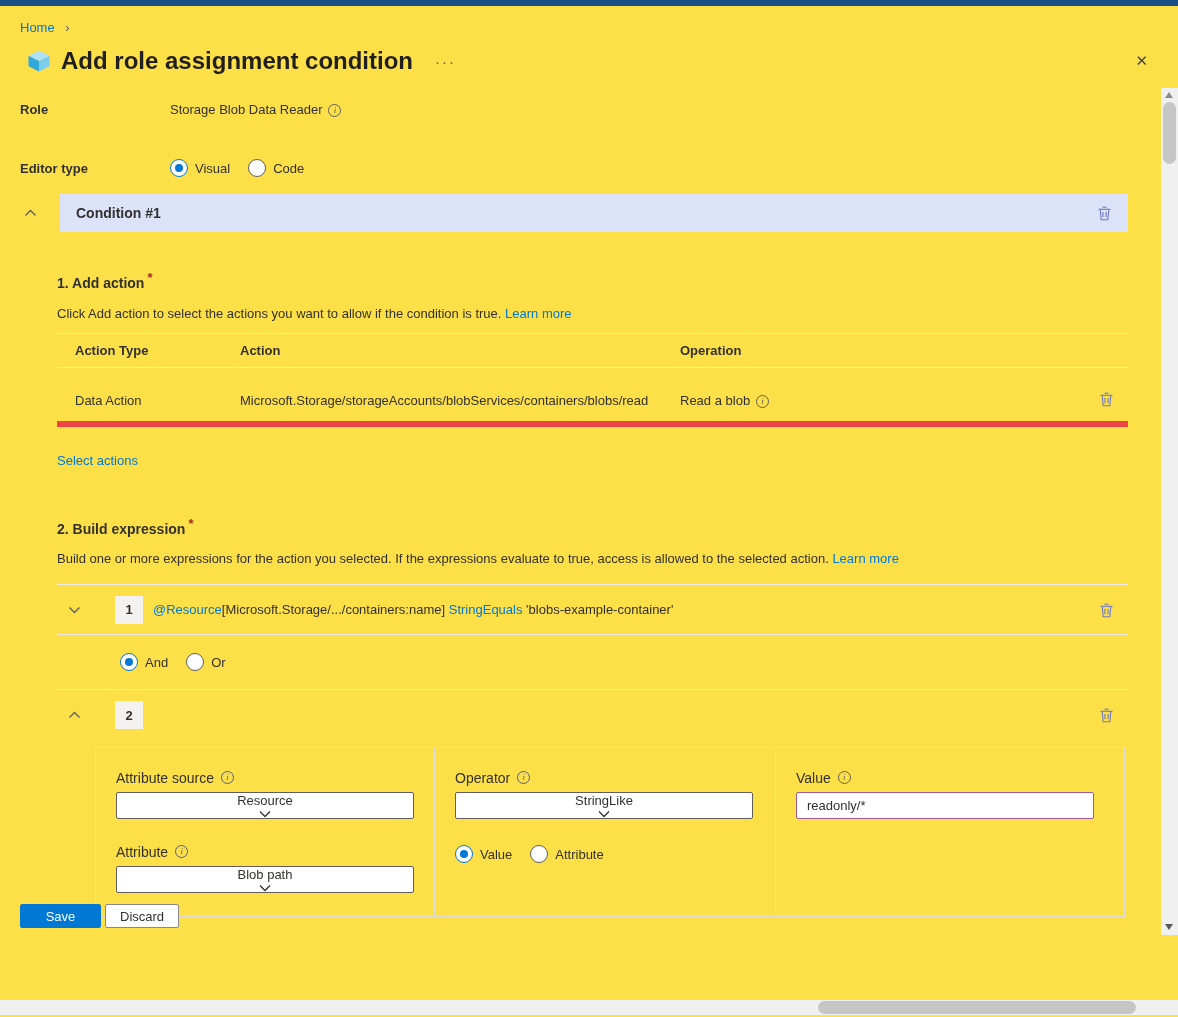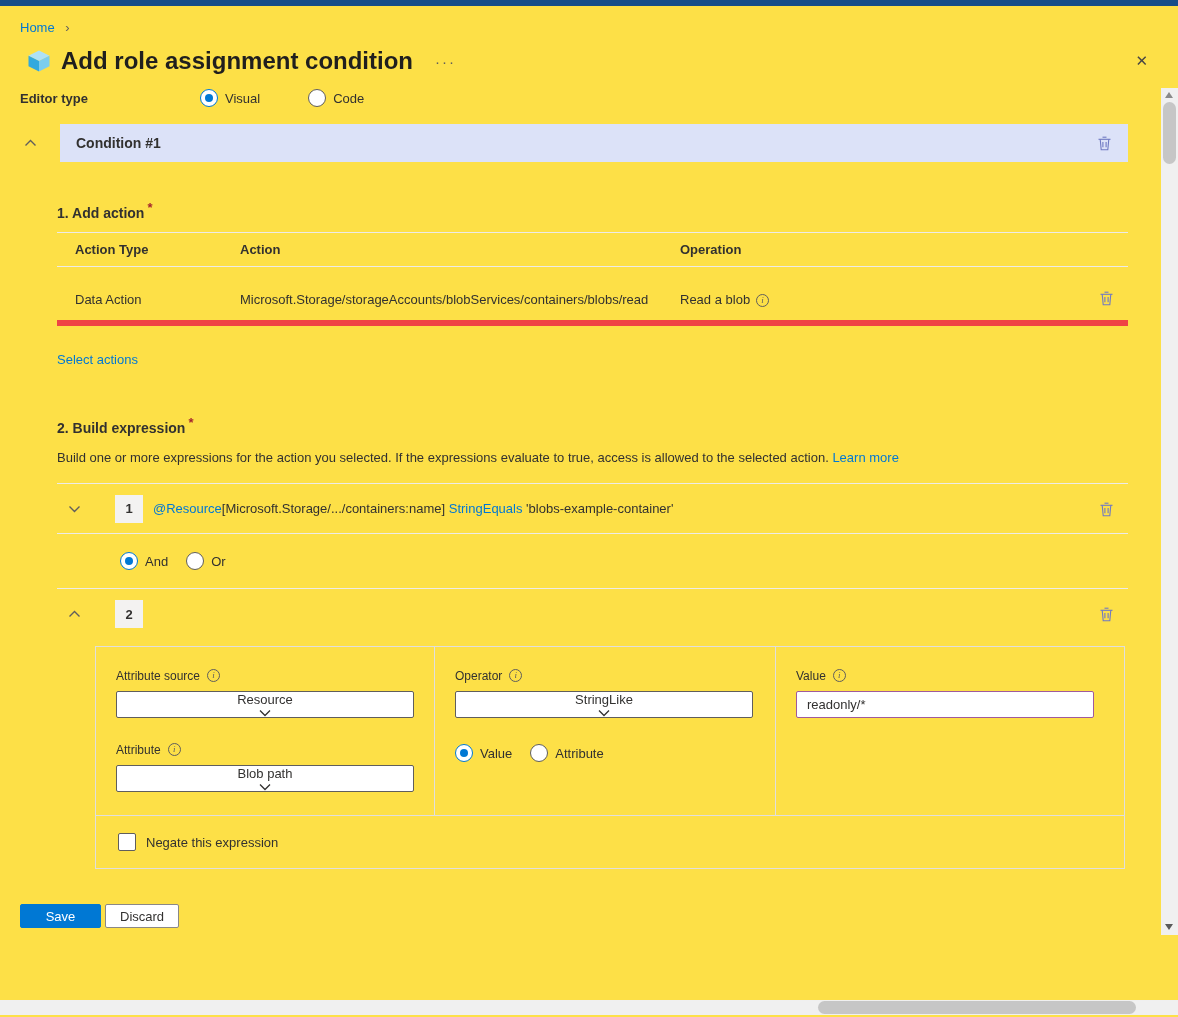--- a/index.html
+++ b/index.html
@@ -19,21 +19,21 @@
   .title-row { display:flex; align-items:center; margin:10px 0 0 27px; height:30px; }
   .cube { width:24px; height:24px; margin-right:10px; flex:0 0 auto; }
   h1 { font-size:24px; font-weight:600; color:#201f1e; white-space:nowrap; }
   .more-btn { margin-left:18px; border:none; background:none; color:#605e5c; font-size:15px;
               letter-spacing:2px; cursor:pointer; line-height:1; padding:4px; }
   .close-btn { margin-left:auto; margin-right:26px; border:none; background:none; color:#484644;
                font-size:15px; cursor:pointer; padding:4px; }
 
   .meta-row { display:flex; align-items:center; padding-left:20px; font-size:13px; }
   .meta-row.role-row { margin-top:24px; height:18px; }
-  .meta-row.editor-type-row { margin-top:12px; height:20px;gap:30px; }
+  .meta-row.editor-type-row { margin-top:40px; height:20px; }
   .meta-row .lbl { width:150px; font-weight:700; flex:0 0 auto; }
   .info { display:inline-flex; width:13px; height:13px; border-radius:50%;
           border:1px solid #605e5c; color:#605e5c; align-items:center; justify-content:center;
           margin-left:6px; flex:0 0 auto; cursor:default; position:relative; top:1px; }
   .info::before { content:"i"; font-size:9px; line-height:1; font-family:"Liberation Serif",serif; font-style:italic; }
 
   .radio-opt { display:inline-flex; align-items:center; margin-right:18px; cursor:pointer; }
   .radio-circle { width:18px; height:18px; border:1px solid #605e5c; border-radius:50%;
                   margin-right:7px; position:relative; background:#fff; flex:0 0 auto; }
   .radio-opt.checked .radio-circle { border-color:var(--accent,#0078d4); }
@@ -77,21 +77,21 @@
   .expr-row .trash { margin-left:auto; margin-right:14px; }
 
   .andor-row { display:flex; align-items:center; min-height:55px; padding-left:63px;
                border-bottom:1px solid #edebe9; }
 
   .editor-panel { margin:7px 3px 0 38px; border:1px solid #e1dfdd; display:flex; height:170px; }
   .ep-col { padding:22px 20px 0 20px; }
   .ep-col1 { width:339px; border-right:1px solid #e1dfdd; }
   .ep-col2 { width:341px; border-right:1px solid #e1dfdd; }
   .ep-col3 { flex:1; }
-  .ep-label { display:flex; align-items:flex-start; font-size:12px; height:15px; }
+  .ep-label { display:flex; align-items:center; font-size:14px; height:15px; }
   .ep-label .info { margin-left:7px; top:0; }
   .ep-label.row2 { margin-top:25px; }
   .dropdown { width:298px; height:27px; margin-top:7px; border:1px solid #605e5c; border-radius:2px;
               background:#fff; display:flex; align-items:center; justify-content:space-between;
               padding:0 10px; font-size:13px; cursor:pointer;flex-direction:column; }
   .dd-chev { display:inline-flex; color:#323130; }
   .value-input { width:298px; height:27px; margin-top:7px; border:1px solid var(--value-input-border,#a05a9c);
                  border-radius:2px; padding:0 10px; font-size:13px; color:#323130; outline:none;
                  font-family:"Liberation Sans","DejaVu Sans",sans-serif; }
   .ep-radios { margin-top:26px; display:flex; align-items:center; }
@@ -138,20 +138,25 @@
         <polygon points="12,1.5 22.5,6.8 12,12 1.5,6.8" fill="#aee1f6"></polygon>
         <polygon points="1.5,6.8 12,12 12,22.5 1.5,17.2" fill="#32a9dd"></polygon>
         <polygon points="22.5,6.8 12,12 12,22.5 22.5,17.2" fill="#7bcdee"></polygon>
       </svg>
     </span>
     <h1>Add role assignment condition</h1>
     <button class="more-btn">···</button>
     <button class="close-btn">✕</button>
   </div>
 
+  <div class="meta-row role-row">
+    <span class="lbl">Role</span>
+    <span>Storage Blob Data Reader</span>
+    <span class="info"></span>
+  </div>
 
   <div class="meta-row editor-type-row">
     <span class="lbl">Editor type</span>
     <span class="radio-opt checked">
       <span class="radio-circle"></span>
       <span>Visual</span>
     </span>
     <span class="radio-opt">
       <span class="radio-circle"></span>
       <span>Code</span>
@@ -175,20 +180,24 @@
         </svg>
       </span>
     </div>
   </div>
 
   <div class="content">
 
     <h2 class="first">
       <span>1. Add action</span><sup class="req">*</sup>
     </h2>
+    <p class="desc">
+      <span>Click Add action to select the actions you want to allow if the condition is true.</span>
+      <a class="link">Learn more</a>
+    </p>
 
     <table class="action-table">
       <thead>
         <tr>
           <th class="col-type">Action Type</th>
           <th class="col-action">Action</th>
           <th>Operation</th>
           <th class="col-del"></th>
         </tr>
       </thead>
@@ -332,24 +341,20 @@
 
       <div class="ep-col ep-col3">
         <div class="ep-label">
           <span>Value</span>
           <span class="info"></span>
         </div>
         <input class="value-input" type="text" value="readonly/*" style="">
       </div>
     </div>
 
-    <div class="negate-row">
-      <span class="checkbox"></span>
-      <span>Negate this expression</span>
-    </div>
 
   </div>
 
   <div class="footer">
     <button class="btn-save">Save</button>
     <button class="btn-discard">Discard</button>
   </div>
 
   <div class="vscroll">
     <span class="v-arrow up"></span>

